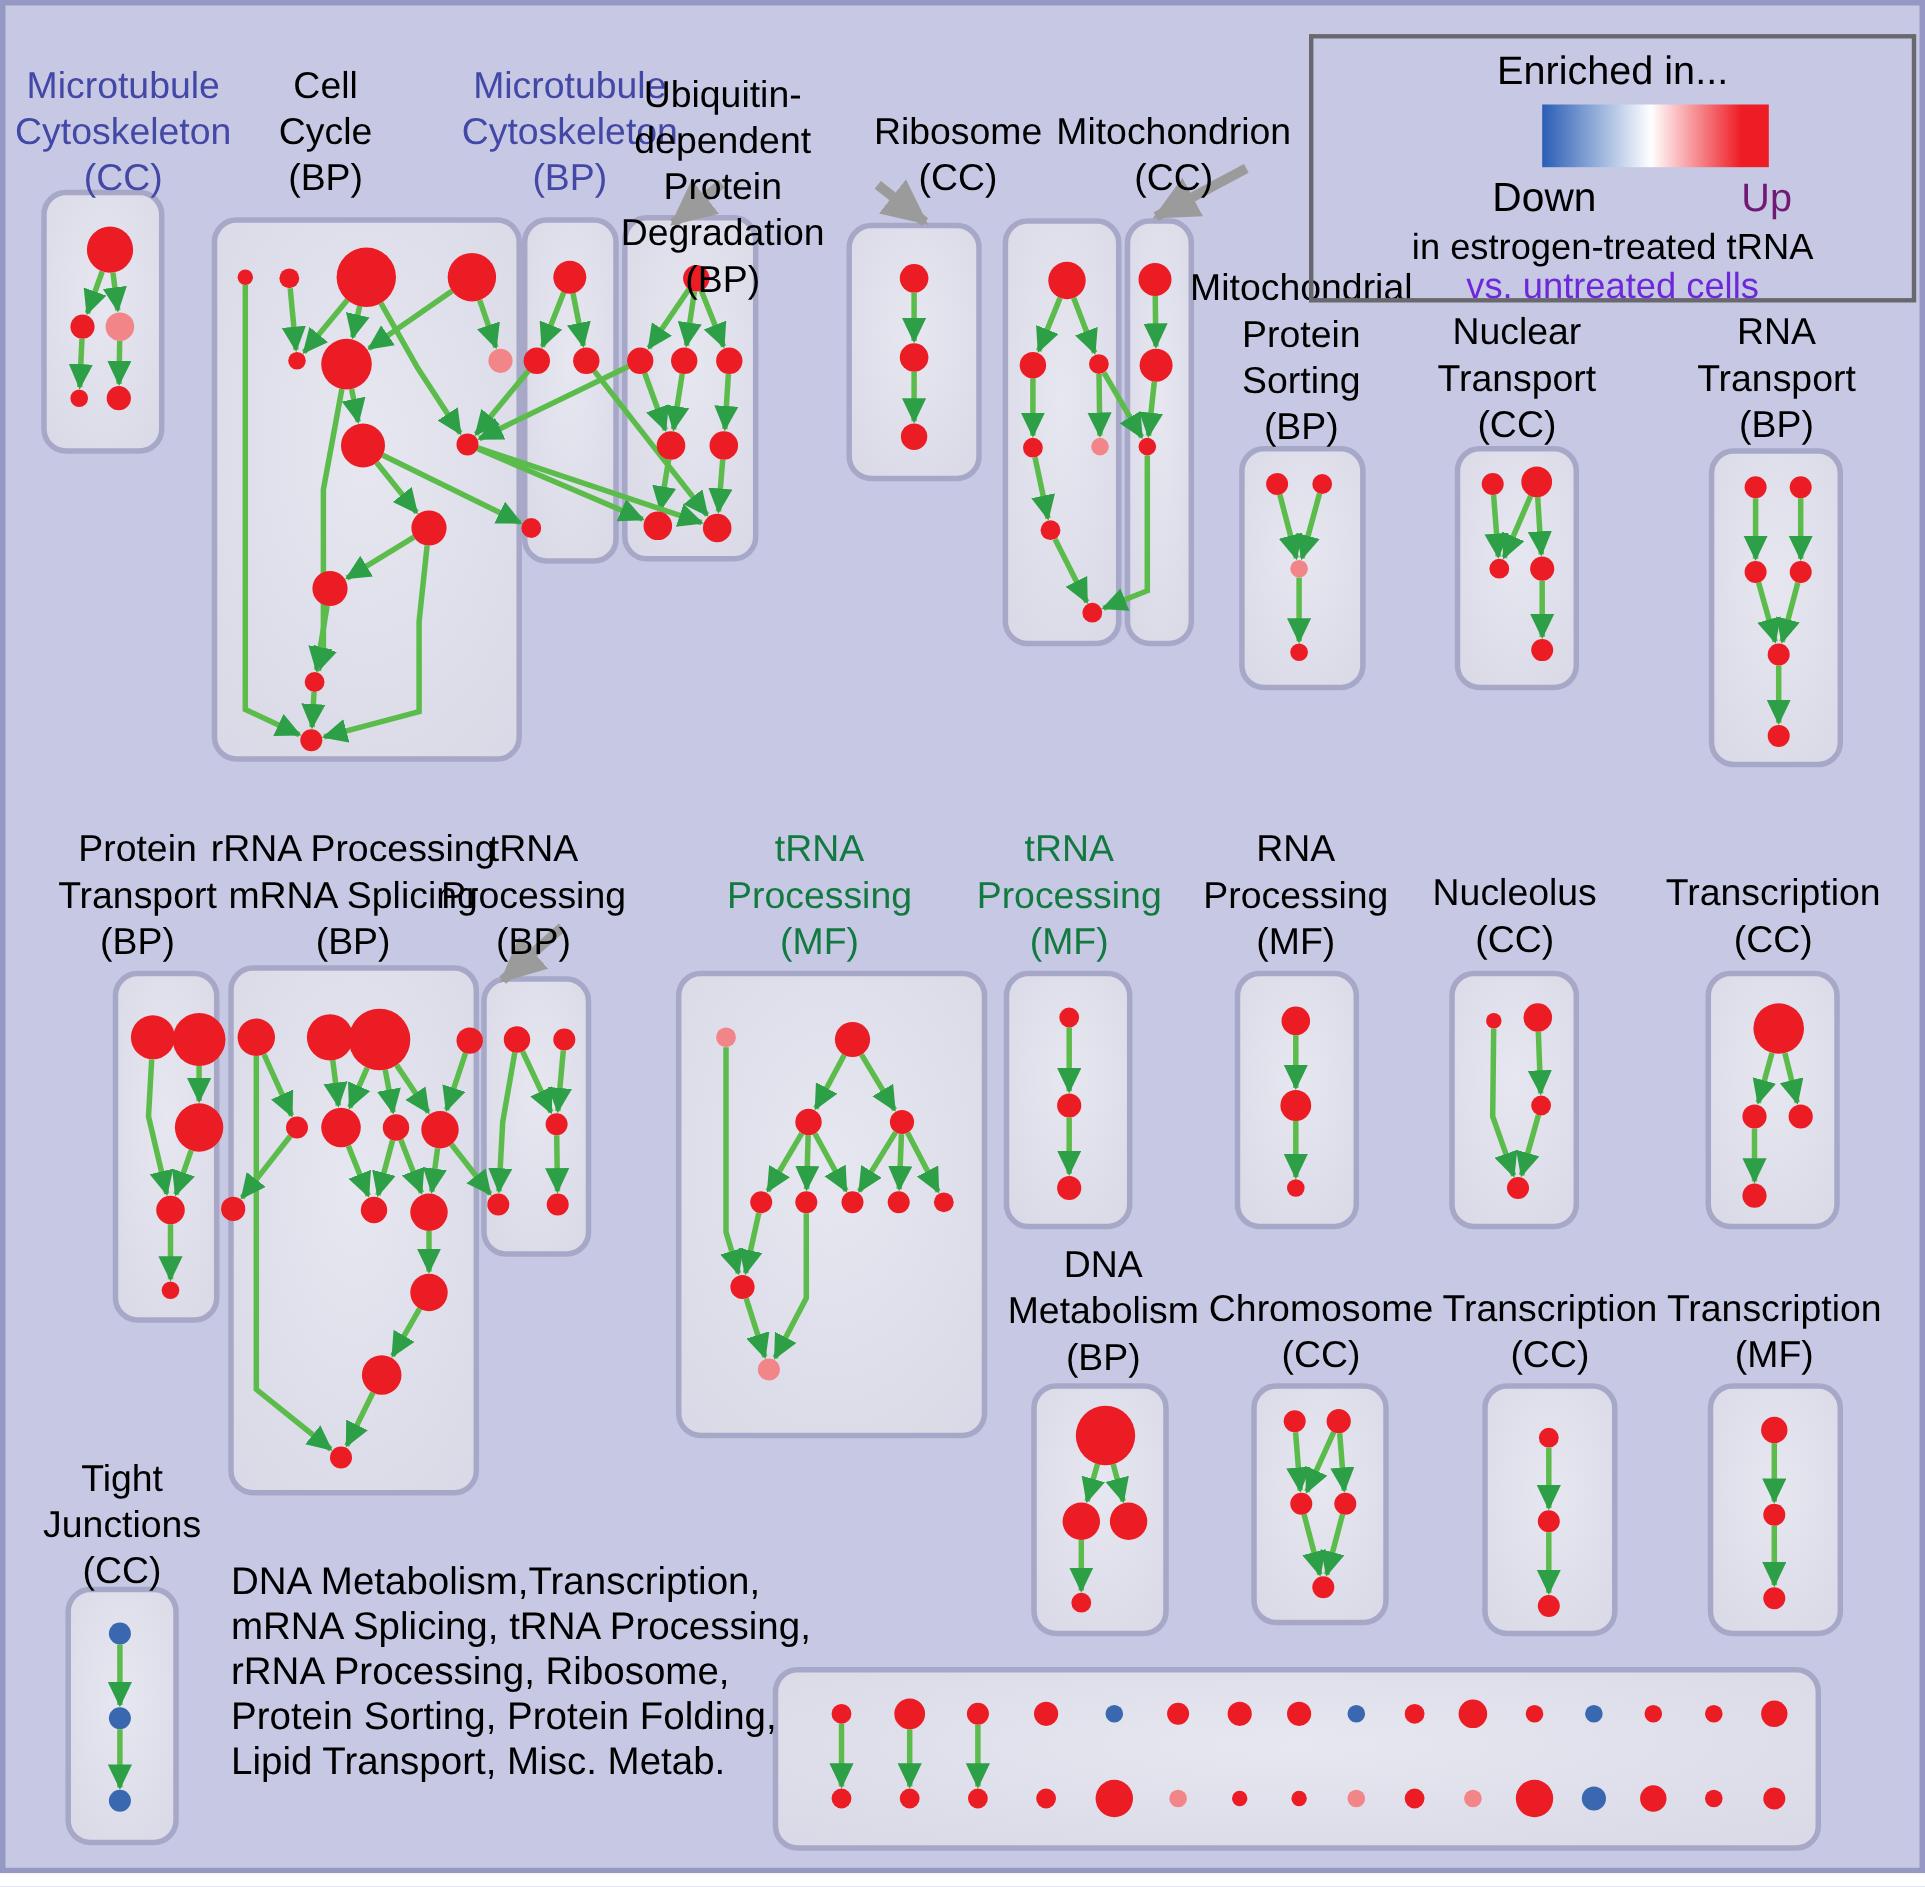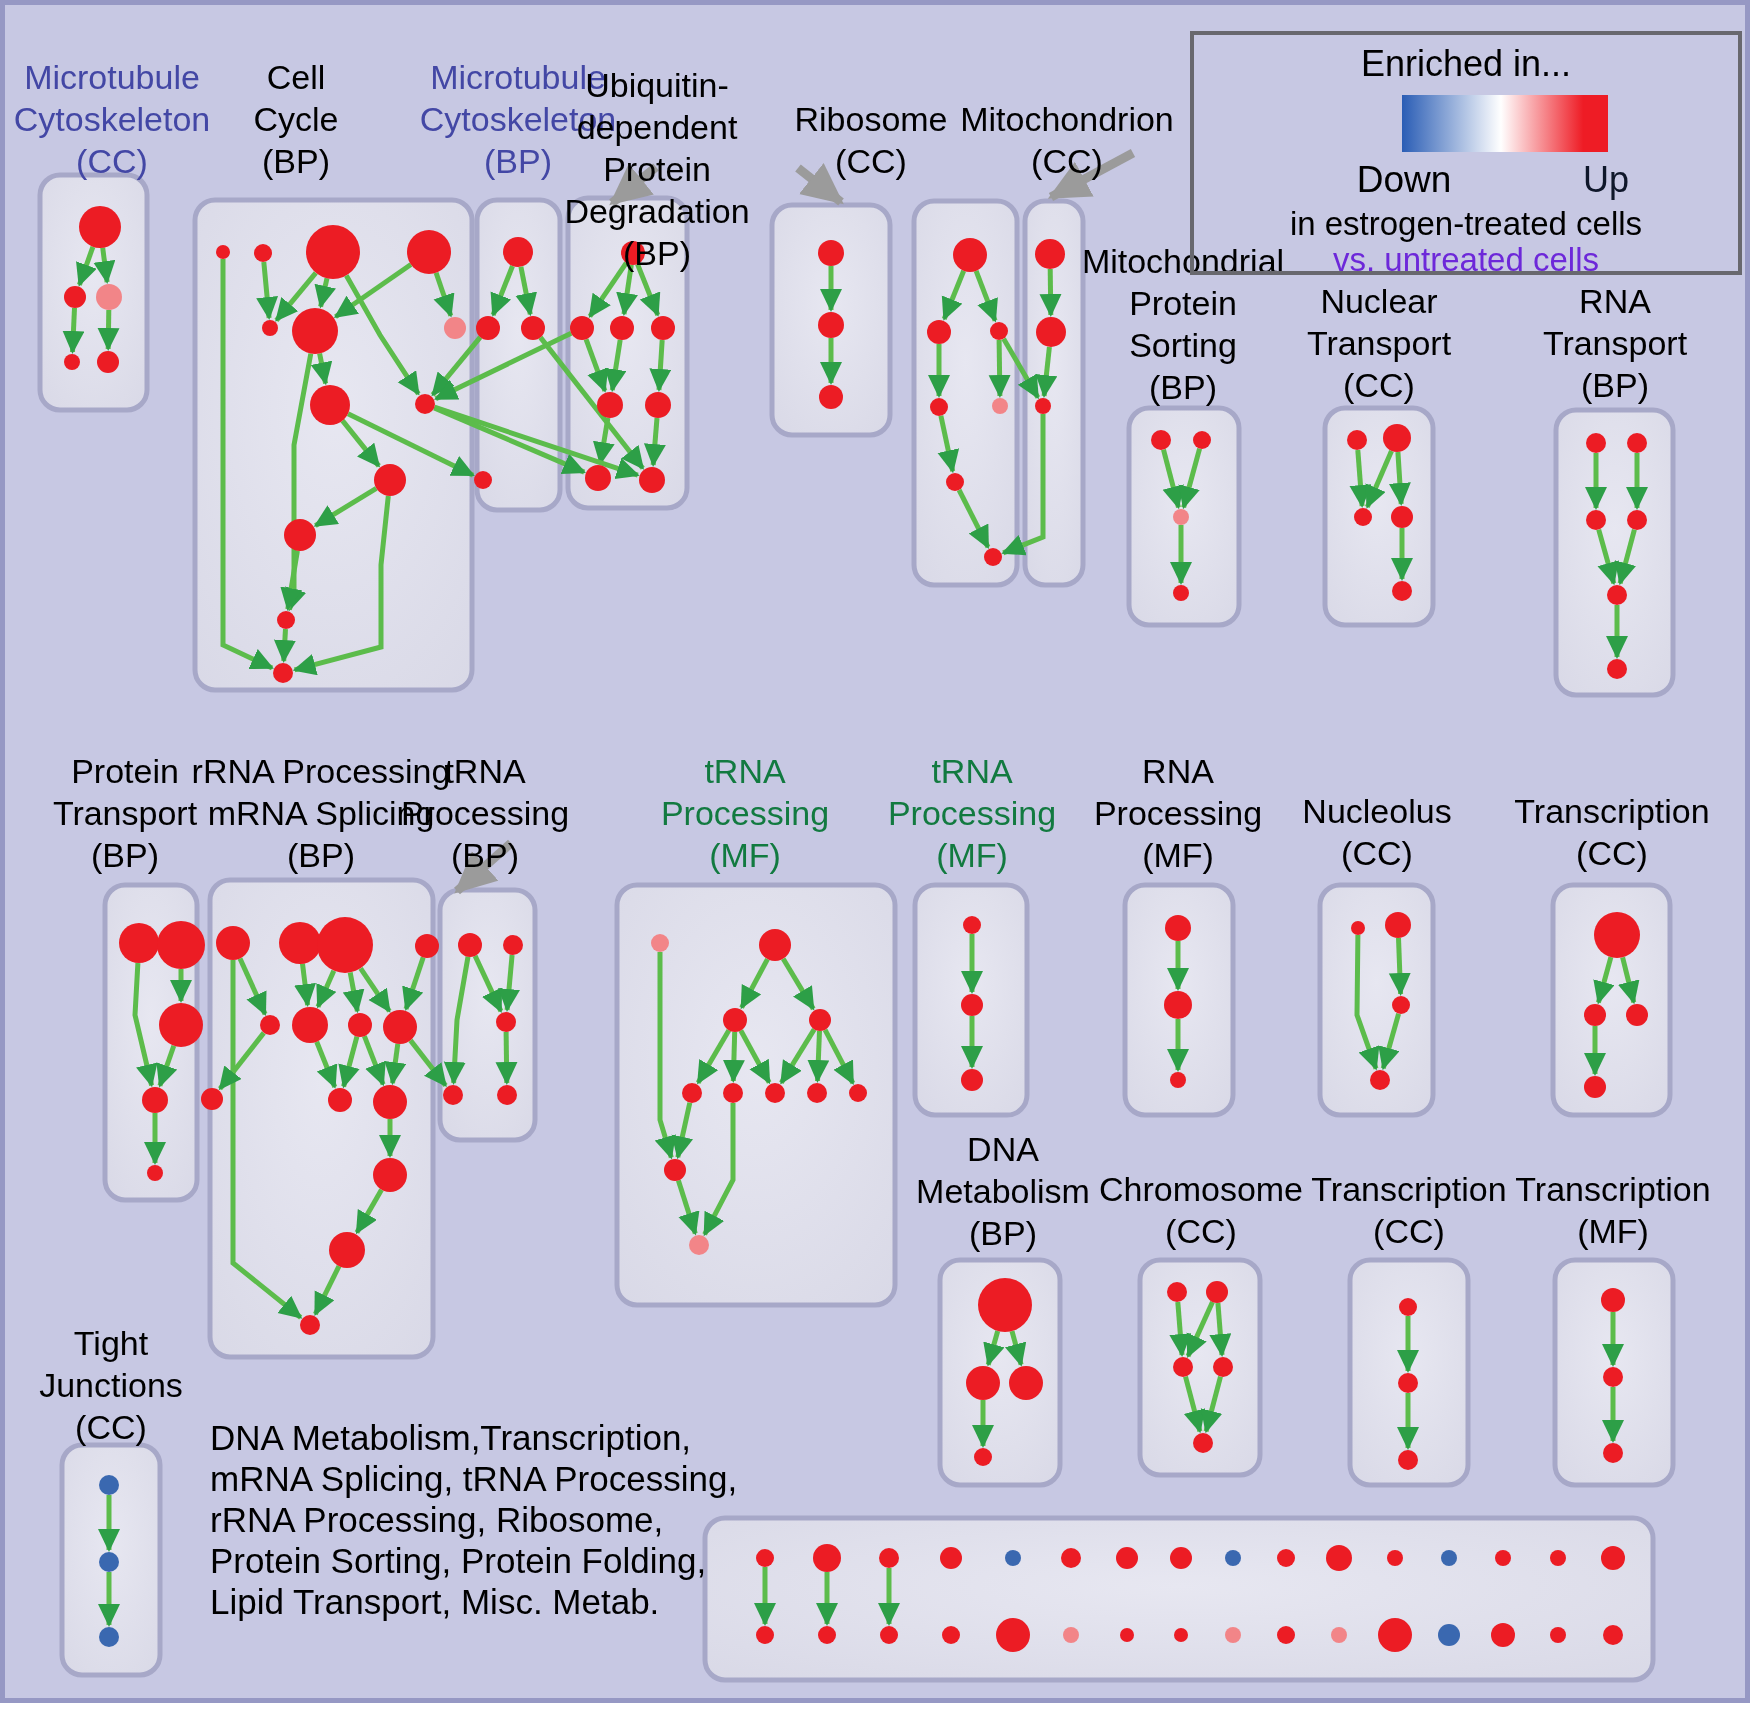--- a/index.html
+++ b/index.html
@@ -8,21 +8,21 @@
           font-family:"Liberation Sans", sans-serif;padding-left:40px;}
   svg.net{position:absolute;left:0;top:0;}
   .legend{position:absolute;left:1185px;top:26px;width:552px;height:244px;
           border:4px solid #68686e;box-sizing:border-box;}
   .legend-title{position:absolute;left:0;top:8px;width:100%;text-align:center;
           font-size:36px;color:#000;}
   .legend-gradient{position:absolute;left:208px;top:60px;width:206px;height:57px;}
   .legend-down{position:absolute;left:210px;top:124px;transform:translateX(-50%);
           font-size:37px;color:#000;}
   .legend-up{position:absolute;left:412px;top:124px;transform:translateX(-50%);
-          font-size:36px;color:#0f172a;}
+          font-size:36px;color:#701a75;}
   .legend-sub1{position:absolute;left:0;top:170px;width:100%;text-align:center;
           font-size:33px;color:#000;}
   .legend-sub2{position:absolute;left:0;top:206px;width:100%;text-align:center;
           font-size:33px;color:#6d28d9;}
   .misc-note{position:absolute;left:205px;top:1412px;font-size:35px;line-height:41px;color:#000;}
 </style>
 </head>
 <body>
 
 <div class="figure">
@@ -377,21 +377,21 @@
         <text x="1608" text-anchor="middle" fill="#000000" font-size="34" font-family="&quot;Liberation Sans&quot;, sans-serif"><tspan x="1608" y="1196">Transcription</tspan><tspan x="1608" y="1238">(MF)</tspan></text>
         <text x="106" text-anchor="middle" fill="#000000" font-size="34" font-family="&quot;Liberation Sans&quot;, sans-serif"><tspan x="106" y="1350">Tight</tspan><tspan x="106" y="1392">Junctions</tspan><tspan x="106" y="1434">(CC)</tspan></text>
       </g>
     </svg>
 
   <div class="legend">
     <div class="legend-title">Enriched in...</div>
     <div class="legend-gradient" id="legend-grad" style="background: linear-gradient(90deg, rgb(42, 93, 181) 0%, rgb(255, 255, 255) 48%, rgb(238, 28, 37) 88%);"></div>
     <div class="legend-down">Down</div>
     <div class="legend-up">Up</div>
-    <div class="legend-sub1">in estrogen-treated cells</div>
+    <div class="legend-sub1">in estrogen-treated tRNA</div>
     <div class="legend-sub2">vs. untreated cells</div>
   </div>
 
   <div class="misc-note" id="misc-note">
       <div>DNA Metabolism,Transcription,</div>
       <div>mRNA Splicing, tRNA Processing,</div>
       <div>rRNA Processing, Ribosome,</div>
       <div>Protein Sorting, Protein Folding,</div>
       <div>Lipid Transport, Misc. Metab.</div>
     </div>

